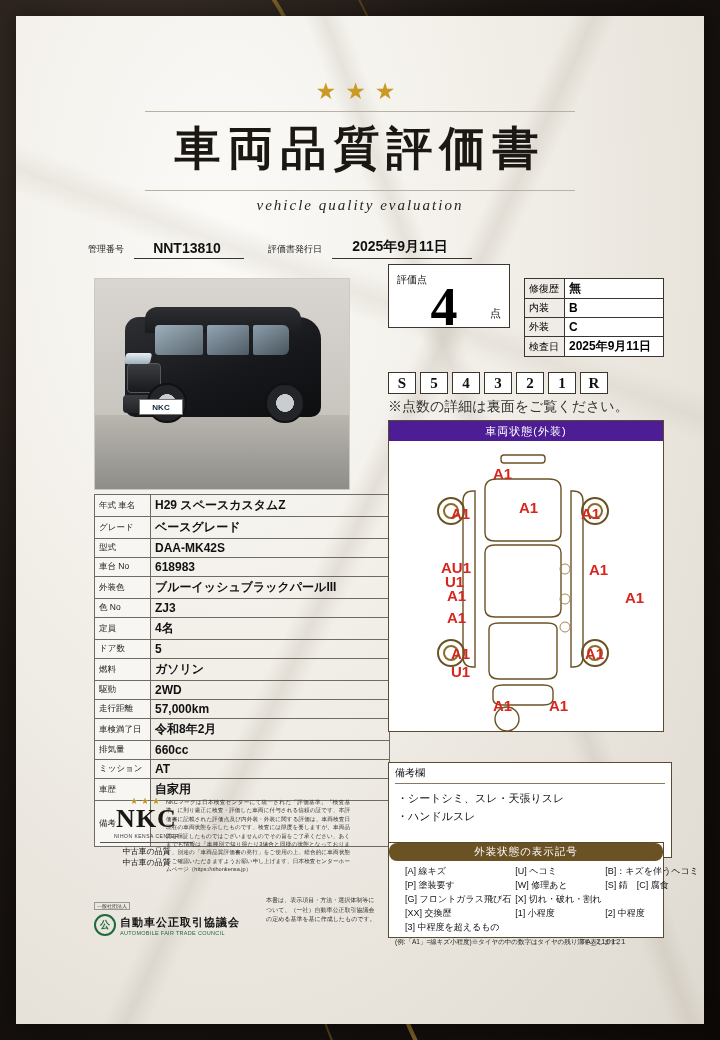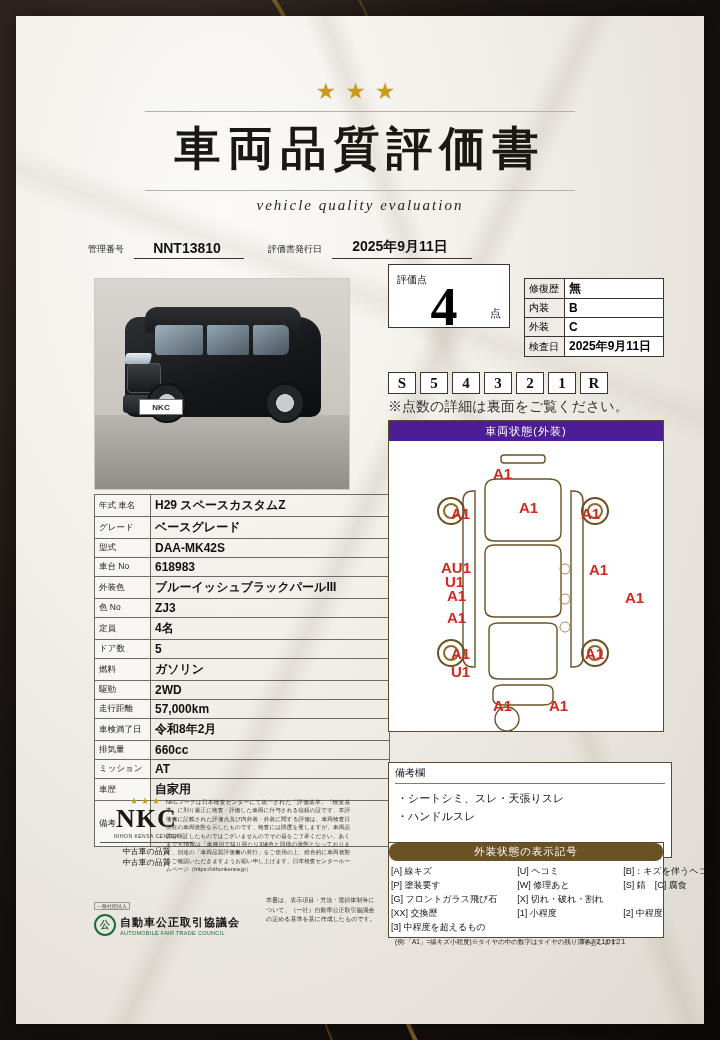--- a/index.html
+++ b/index.html
@@ -149,21 +149,21 @@
   #remarks { position:absolute; left:372px; top:722px; width:284px; height:96px;
     border:1px solid #5a4a30; background:#fff;margin-top:24px;}
   #remarks .rh { font-size:10px; padding:3px 6px; color:#111;}
   #remarks .rbody { border-top:1px solid #8a7a5c; margin:0 6px; padding:6px 2px; font-size:11px; color:#111; line-height:1.6;}
 
   
   #legend { position:absolute; left:372px; top:826px; width:276px; height:96px;
     border:1px solid #5a4a30; background:#fff;}
   #legend .lh { height:18px; background:#6b5224; color:#fff; font-size:10.5px;
     display:flex; align-items:center; justify-content:center; letter-spacing:1px;border-radius:8px;}
-  #legend .lgrid { display:grid; grid-template-columns:1fr 1fr 1fr; gap:1px 20px; padding:4px 2px;}
+  #legend .lgrid { display:grid; grid-template-columns:1fr 1fr 1fr; gap:1px 4px; padding:4px 16px;}
   #legend .lg { font-size:9px; color:#111; white-space:nowrap;}
   #legend .lfull { grid-column:1 / -1; font-size:9px; color:#111;}
   #legend .lnote { padding:0 6px; font-size:6.5px; color:#222; }
 
   
   #nkc { position:absolute; left:78px; top:780px; width:105px; text-align:center;}
   .nkc-stars { color:#b8941f; font-size:9px; letter-spacing:3px;}
   .nkc-logo { font-family:"Liberation Serif", serif; font-weight:700; font-size:26px; color:#1b1713; letter-spacing:1px; line-height:1;}
   .nkc-sub { font-size:5px; color:#333; letter-spacing:.5px; margin-top:1px;}
   .nkc-rule { height:1px; background:#555; margin:3px 6px;}

